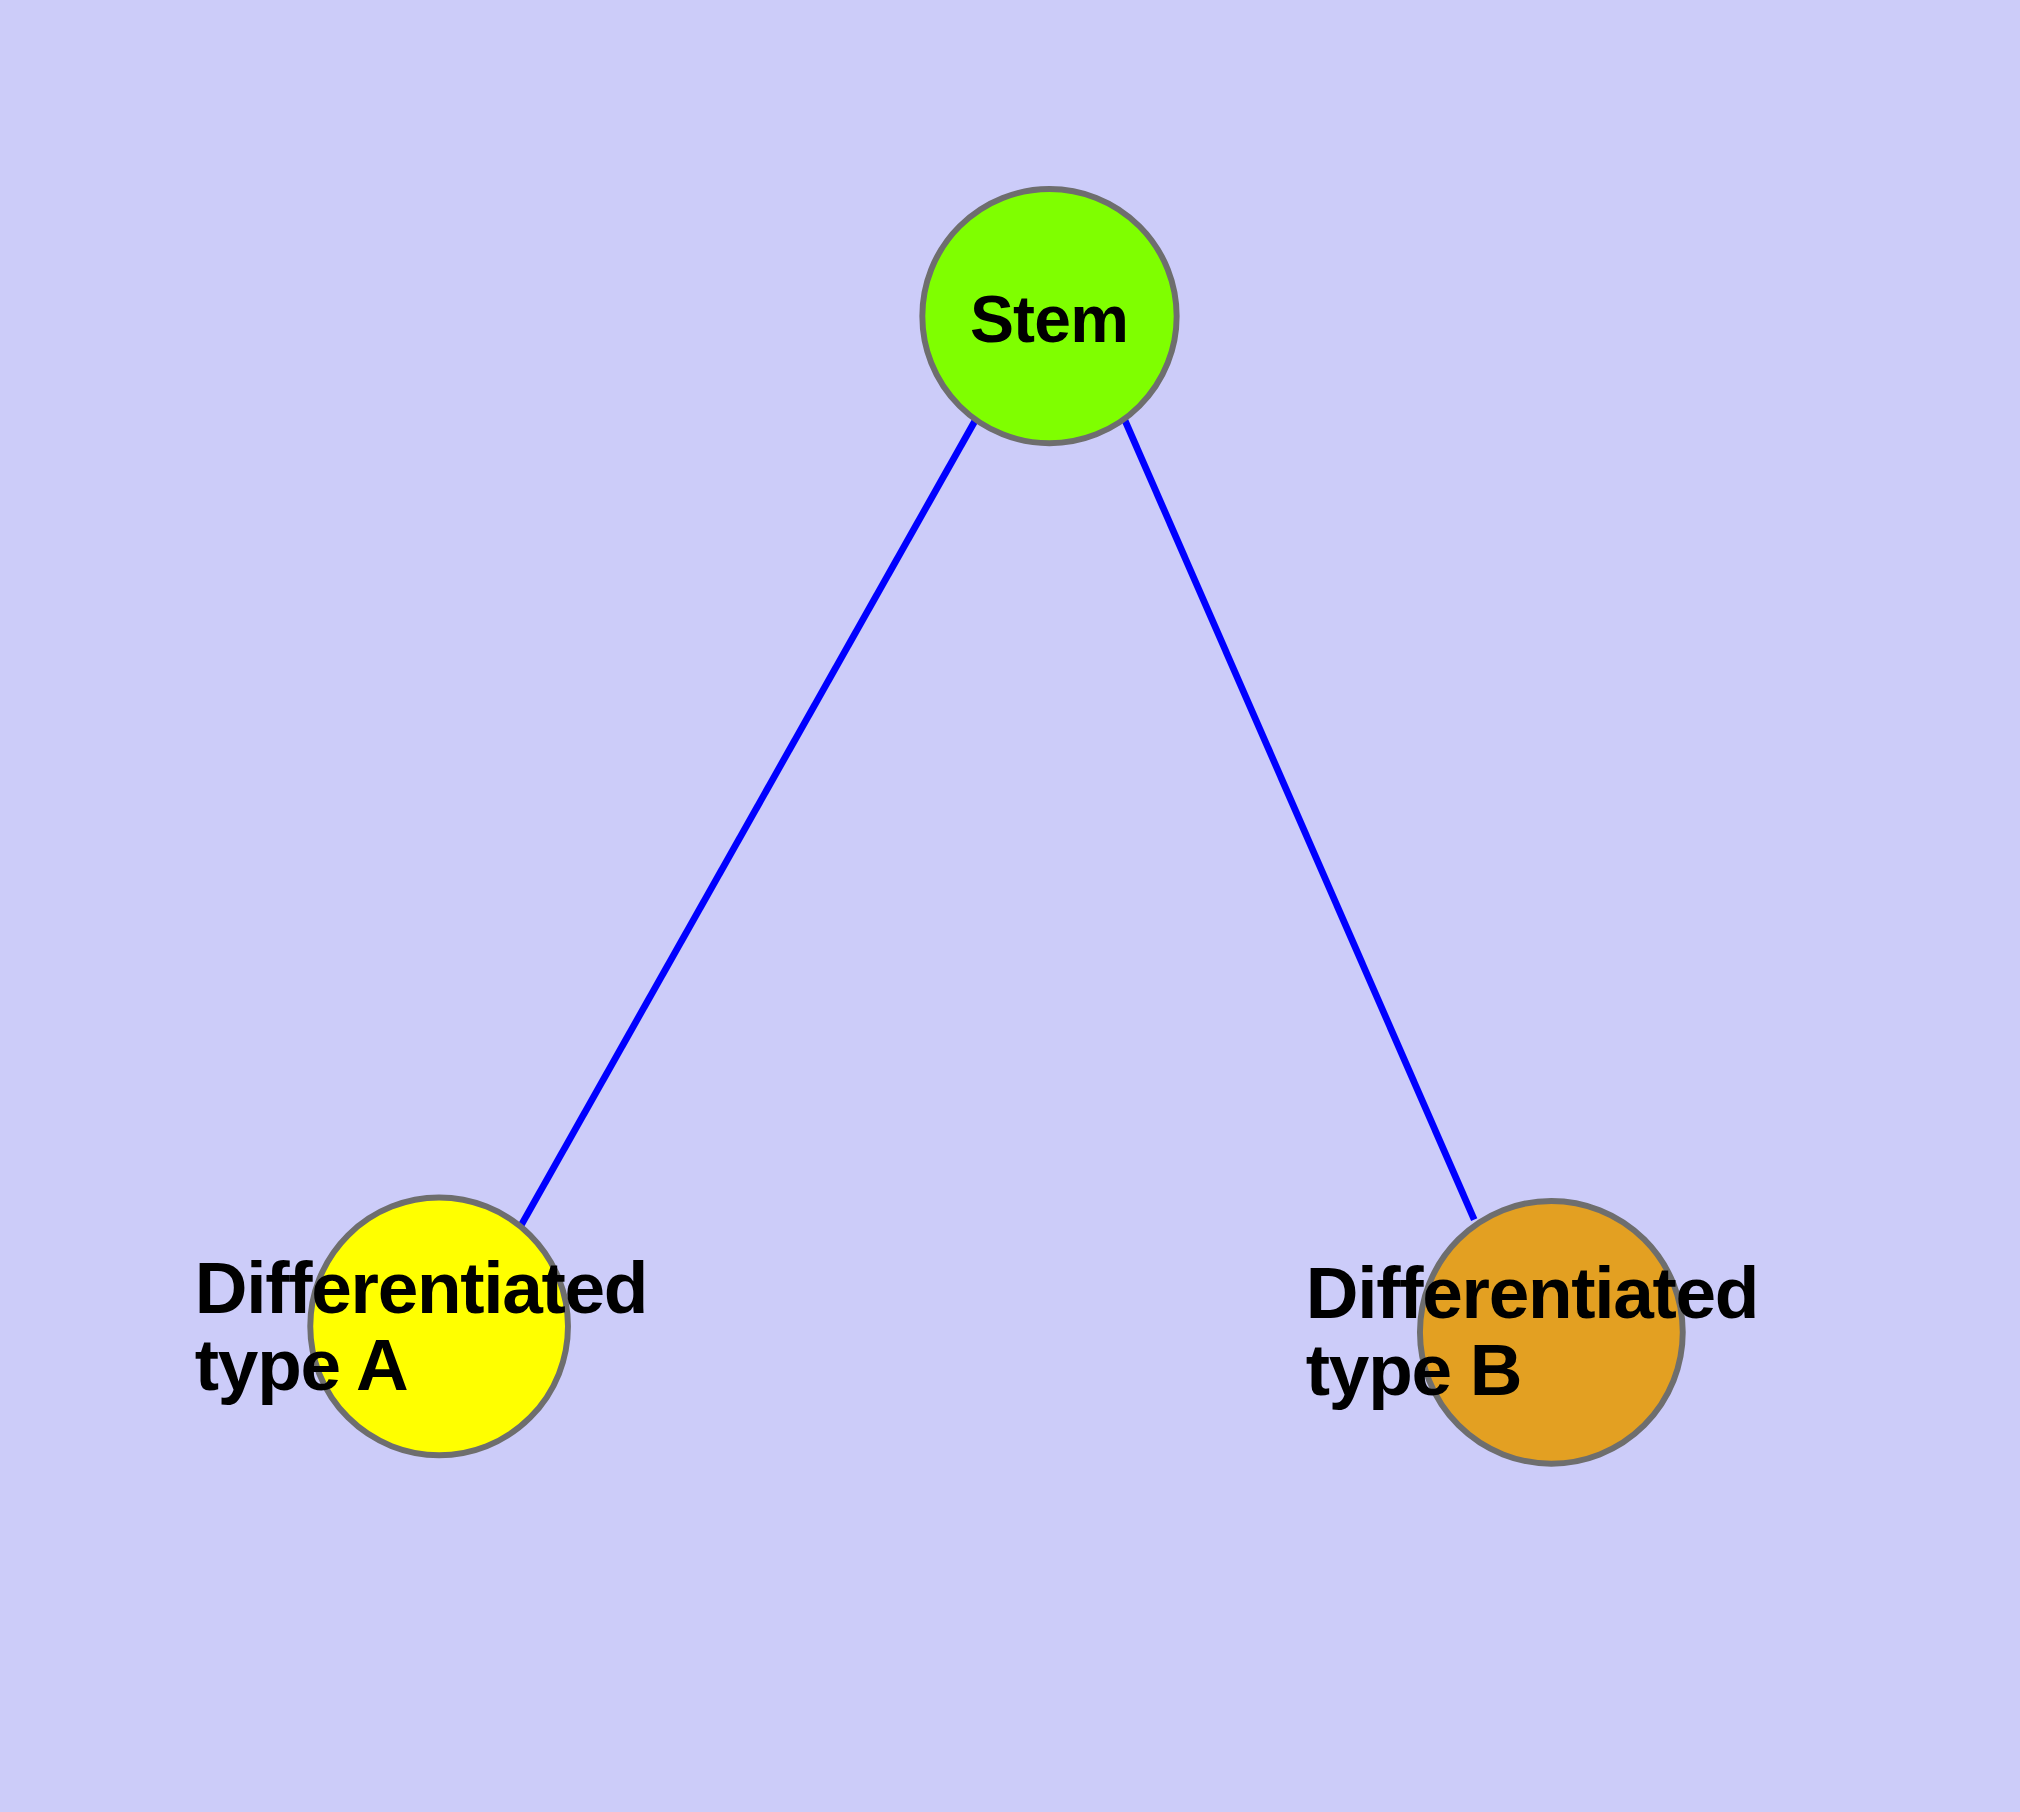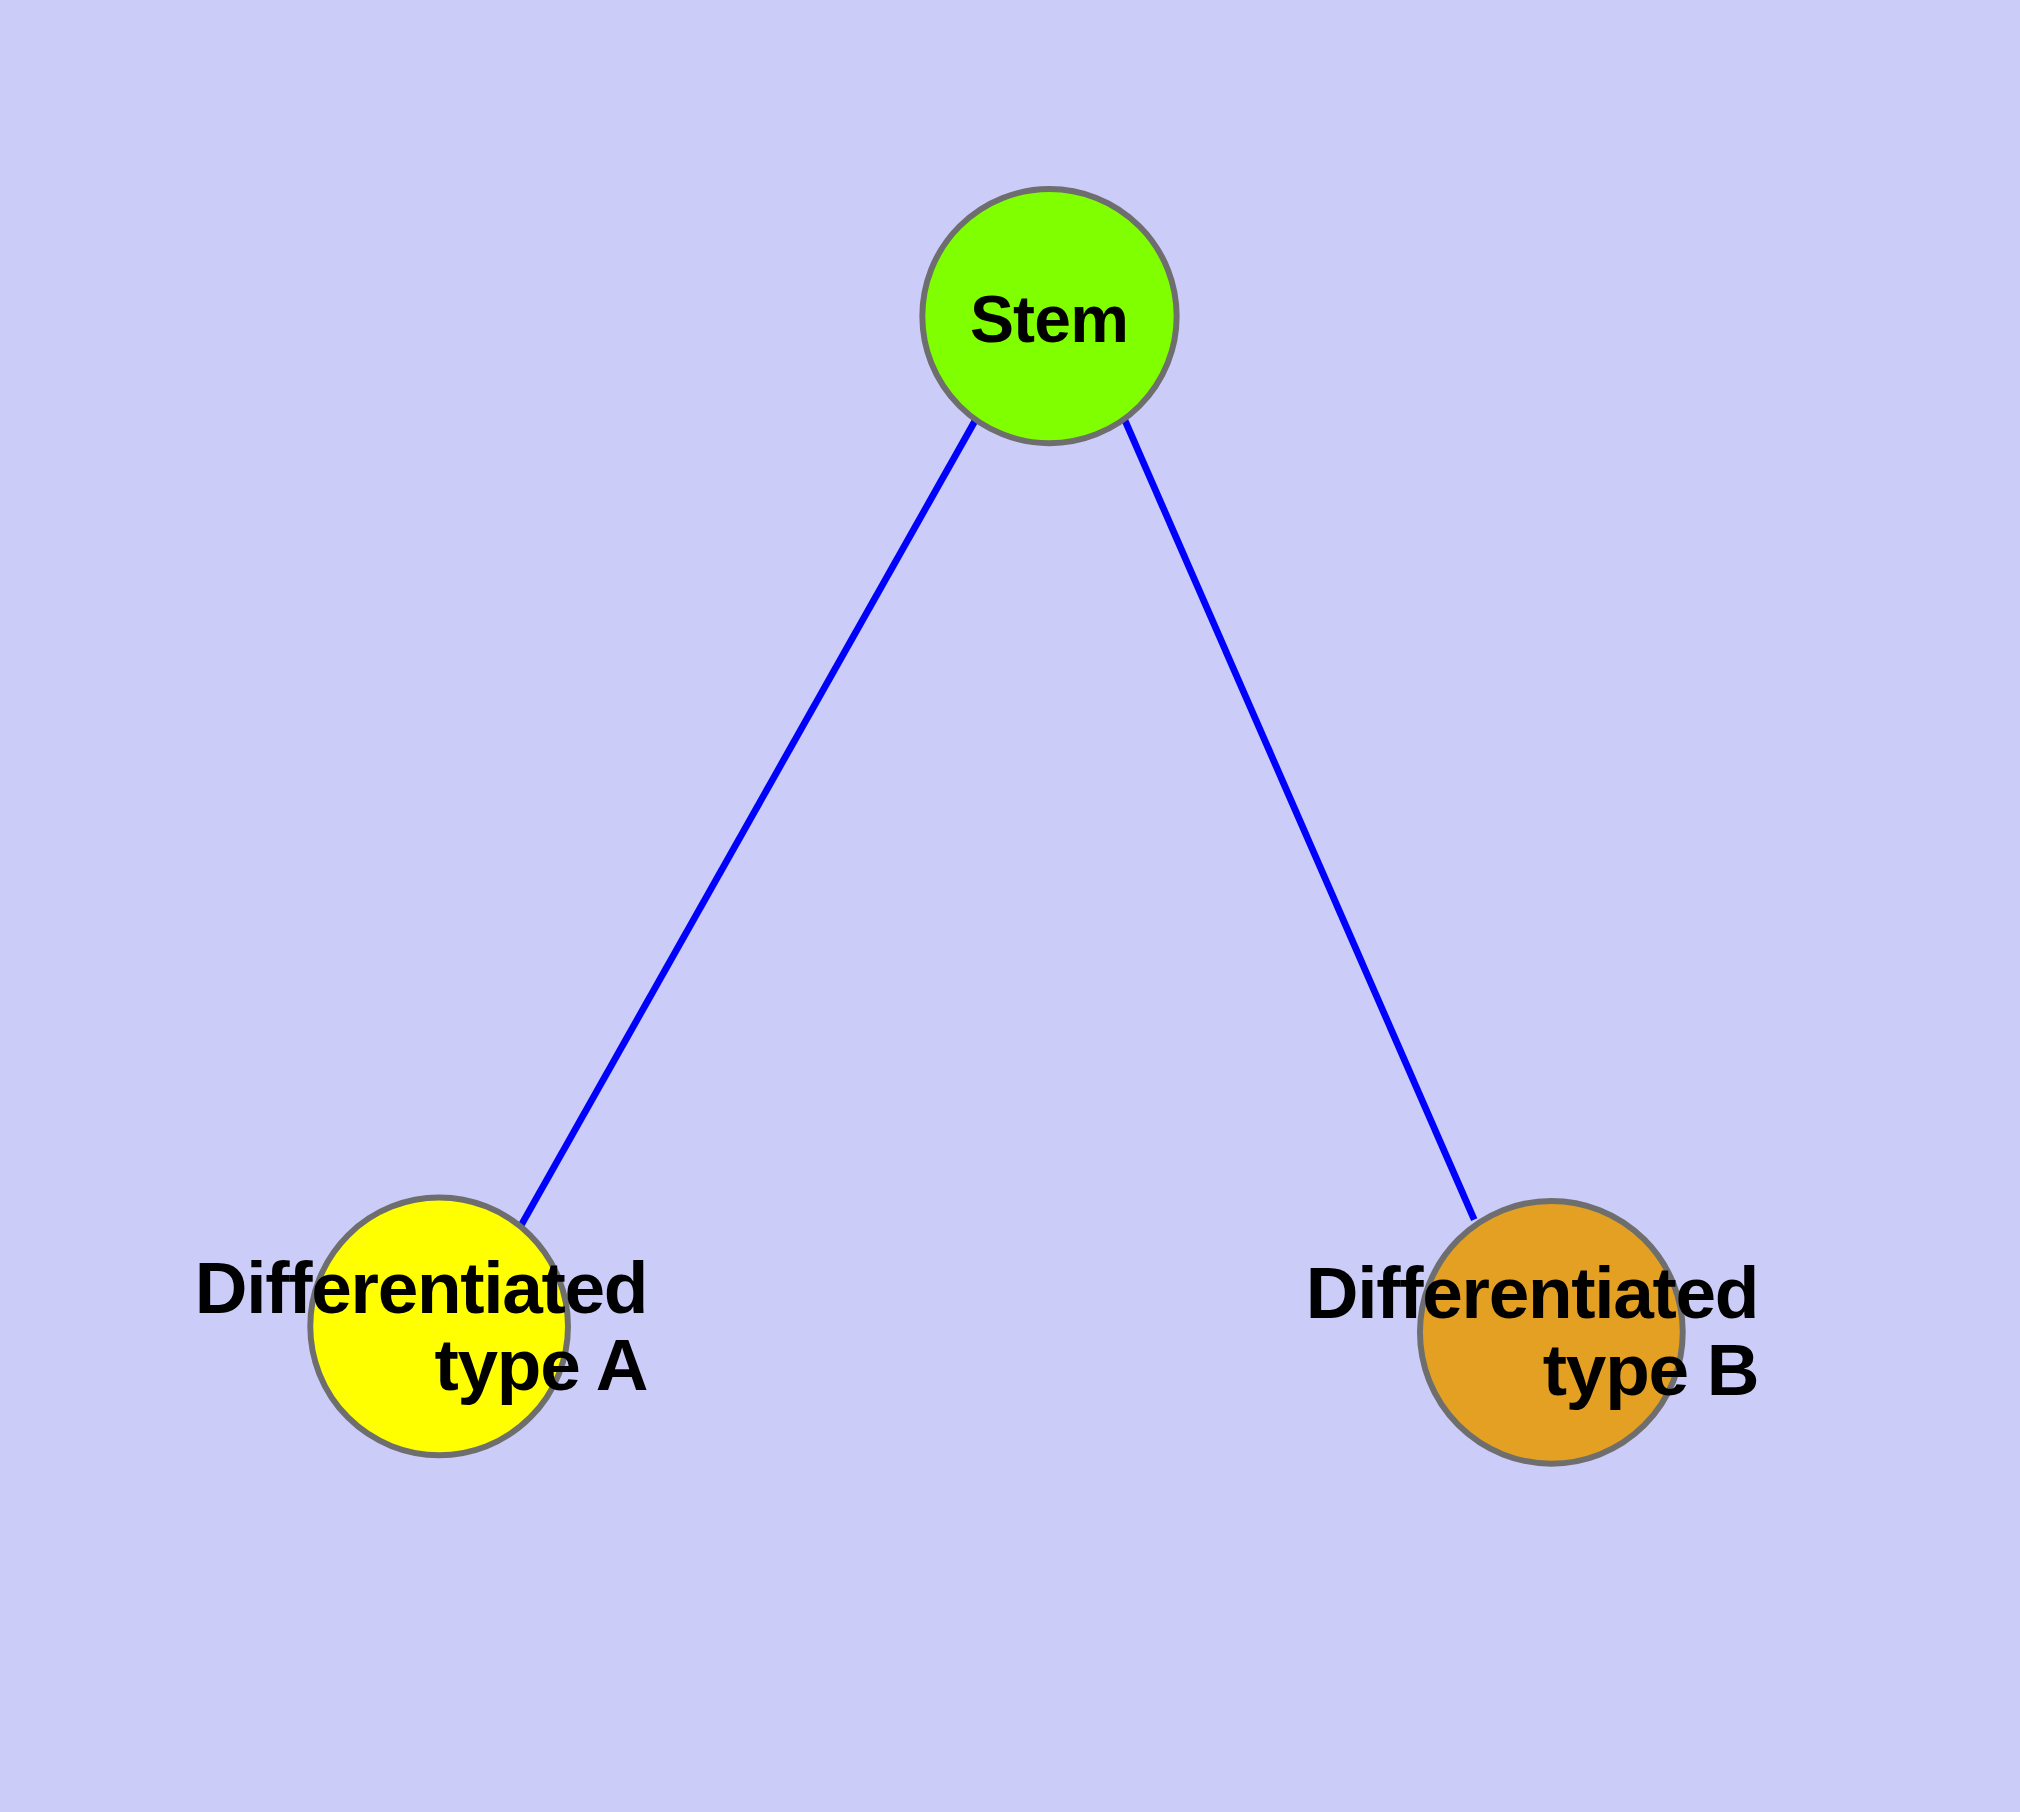--- a/index.html
+++ b/index.html
@@ -21,21 +21,21 @@
     left: 0;
     top: 0;
     width: 2021px;
     height: 1812px;
   }
   .node-label {
     position: absolute;
     color: #000000;
     font-family: "Liberation Sans", "DejaVu Sans", sans-serif;
     font-weight: bold;
-    text-align: right;
+    text-align: left;
     white-space: pre;
     line-height: 1.06;
     pointer-events: none;
     transform: translate(-50%, -50%);
   }
   .label-stem {
     font-size: 66px;
     letter-spacing: -0.8px;
   }
   .label-leaf {

